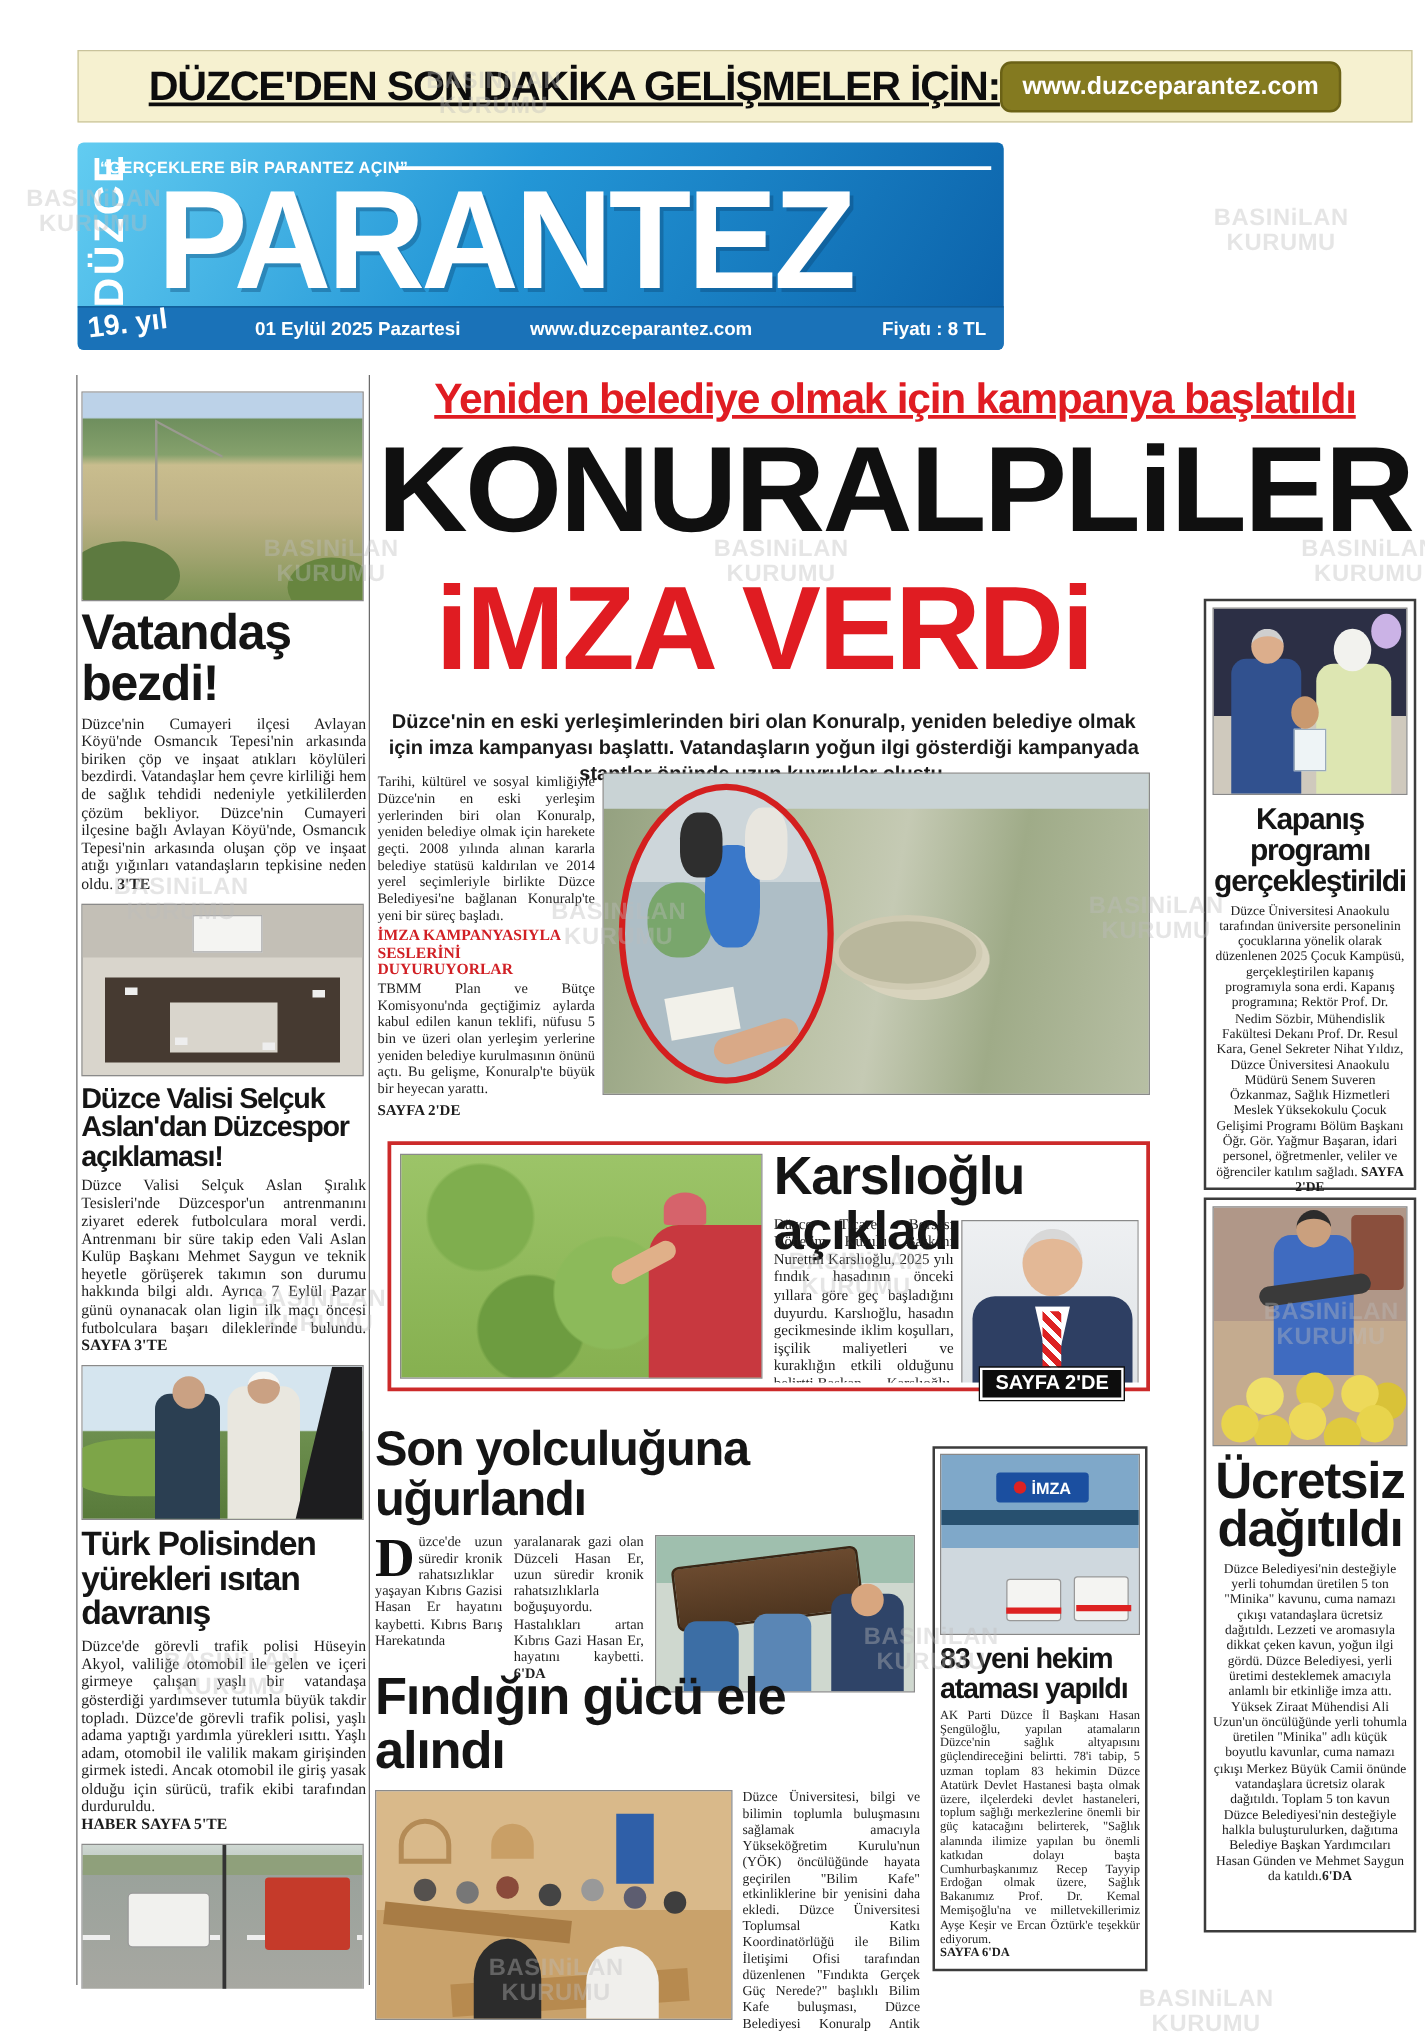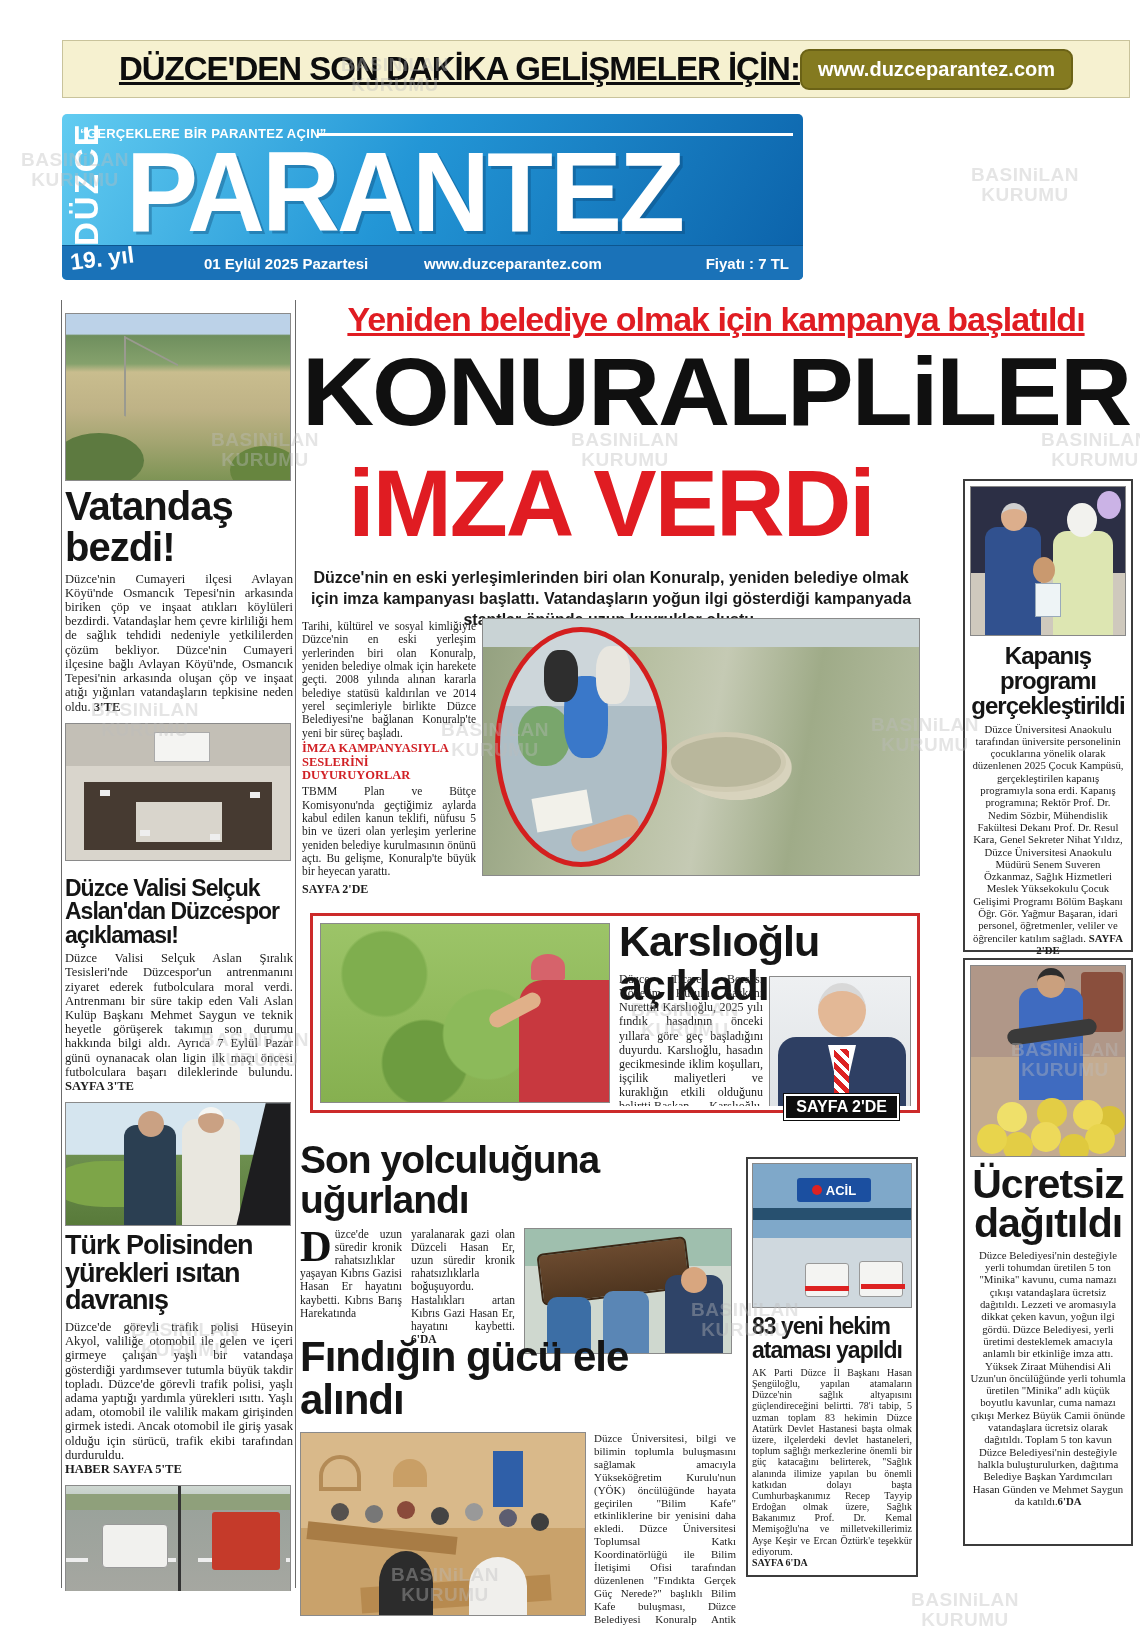--- a/index.html
+++ b/index.html
@@ -77,21 +77,21 @@
     <div style="position:absolute;left:6px;top:32px;height:100px;color:#fff;font-weight:bold;font-size:33px;
                 letter-spacing:2px;writing-mode:vertical-rl;transform:rotate(180deg)">DÜZCE</div>
     <div style="position:absolute;left:64px;top:22px;color:#fff;font-weight:bold;font-size:108px;line-height:1;
                 letter-spacing:-3px;transform:scaleY(1.04);transform-origin:top left;
                 text-shadow:3px 3px 0 rgba(8,64,110,.35)">PARANTEZ</div>
     <div style="position:absolute;left:0;right:0;bottom:0;height:35px;background:#1a72b8;border-top:1px solid #0d568f"></div>
     <div style="position:absolute;left:10px;bottom:4px;color:#fff;font-weight:bold;font-size:23px;
                 transform:rotate(-7deg);transform-origin:left bottom">19. yıl</div>
     <div style="position:absolute;left:142px;bottom:8px;color:#fff;font-weight:bold;font-size:15px">01 Eylül 2025 Pazartesi</div>
     <div style="position:absolute;left:362px;bottom:8px;color:#fff;font-weight:bold;font-size:15px">www.duzceparantez.com</div>
-    <div style="position:absolute;right:14px;bottom:8px;color:#fff;font-weight:bold;font-size:15px">Fiyatı : 7 TL</div>
+    <div style="position:absolute;right:14px;bottom:8px;color:#fff;font-weight:bold;font-size:15px">Fiyatı : 8 TL</div>
   </div>
 
 
   <div class="vr" style="left:61px;top:300px;height:1288px"></div>
   <div class="vr" style="left:295px;top:300px;height:1288px"></div>
 
   <div class="abs" style="left:65px;top:313px;width:228px;height:1278px;overflow:hidden">
 
     <div class="phs" style="width:226px;height:168px;
          background:linear-gradient(#bcd2e8 0%,#bcd2e8 12%,#6f8f5e 13%,#85a16c 30%,#c9bd8e 35%,#beb286 58%,#a2a470 78%,#7e9455 100%)">
@@ -102,21 +102,21 @@
     <div class="left-title" style="font-size:40px;margin-top:5px">Vatandaş bezdi!</div>
     <p class="serif" style="font-size:12.6px;line-height:1.13;margin-top:4px"><span>Düzce'nin Cumayeri ilçesi Avlayan Köyü'nde Osmancık Tepesi'nin arkasında biriken çöp ve inşaat atıkları köylüleri bezdirdi. Vatandaşlar hem çevre kirliliği hem de sağlık tehdidi nedeniyle yetkililerden çözüm bekliyor. Düzce'nin Cumayeri ilçesine bağlı Avlayan Köyü'nde, Osmancık Tepesi'nin arkasında oluşan çöp ve inşaat atığı yığınları vatandaşların tepkisine neden oldu.</span> <b class="pgref">3'TE</b></p>
 
     <div class="phs" style="width:226px;height:138px;margin-top:9px;background:#d9d5cc">
       <div style="position:absolute;left:0;top:0;right:0;height:42px;background:#c3bfb6"></div>
       <div style="position:absolute;left:88px;top:8px;width:56px;height:30px;background:#f4f4f2;border:1px solid #aaa"></div>
       <div style="position:absolute;left:18px;top:58px;right:18px;bottom:10px;background:#463a31"></div>
       <div style="position:absolute;left:70px;top:78px;width:86px;height:40px;background:#d9d5cc"></div>
       <div style="position:absolute;left:34px;top:66px;width:10px;height:6px;background:#eee;box-shadow:150px 2px #eee,40px 40px #eee,110px 44px #eee"></div>
     </div>
-    <div class="left-title" style="font-size:23px;margin-top:16px">Düzce Valisi Selçuk Aslan'dan Düzcespor açıklaması!</div>
+    <div class="left-title" style="font-size:23px;margin-top:6px">Düzce Valisi Selçuk Aslan'dan Düzcespor açıklaması!</div>
     <p class="serif" style="font-size:12.6px;line-height:1.13;margin-top:4px"><span>Düzce Valisi Selçuk Aslan Şıralık Tesisleri'nde Düzcespor'un antrenmanını ziyaret ederek futbolculara moral verdi. Antrenmanı bir süre takip eden Vali Aslan Kulüp Başkanı Mehmet Saygun ve teknik heyetle görüşerek takımın son durumu hakkında bilgi aldı. Ayrıca 7 Eylül Pazar günü oynanacak olan ligin ilk maçı öncesi futbolculara başarı dileklerinde bulundu.</span> <b class="pgref">SAYFA 3'TE</b></p>
 
     <div class="phs" style="width:226px;height:124px;margin-top:9px;
          background:linear-gradient(#d5e5ef 0%,#d5e5ef 42%,#6d8f4f 43%,#587a3a 100%)">
       <div style="position:absolute;left:-10px;bottom:18px;width:120px;height:46px;background:#7da548;border-radius:40%"></div>
       <div style="position:absolute;left:58px;top:22px;width:52px;height:102px;background:#2b3f52;border-radius:12px 12px 0 0"></div>
       <div style="position:absolute;left:72px;top:8px;width:26px;height:26px;background:#caa183;border-radius:50%"></div>
       <div style="position:absolute;left:116px;top:16px;width:58px;height:108px;background:#e9e7df;border-radius:14px 14px 0 0"></div>
       <div style="position:absolute;left:132px;top:4px;width:26px;height:26px;background:#caa183;border-radius:50%;border-top:6px solid #f5f5f2"></div>
       <div style="position:absolute;right:0;top:0;width:54px;height:124px;background:#1d1d1f;clip-path:polygon(100% 0,100% 100%,0 100%,55% 0)"></div>
@@ -222,21 +222,21 @@
     </div>
   </div>
 
   <div class="abs boxed" style="left:746px;top:1157px;width:172px;height:420px;padding:4px">
     <div class="phs" style="width:160px;height:145px;border:1px solid #888;
          background:linear-gradient(#7fa8c9 0 52%,#cfd8de 52% 100%)">
       <div style="position:absolute;left:0;top:44px;right:0;height:12px;background:#27506f"></div>
       <div style="position:absolute;left:44px;top:14px;width:74px;height:24px;background:#1b4fa0;border-radius:3px;
            display:flex;align-items:center;justify-content:center;gap:4px">
         <span style="width:10px;height:10px;background:#d22;border-radius:50%"></span>
-        <span style="color:#fff;font-weight:bold;font-size:13px">ACİL</span>
+        <span style="color:#fff;font-weight:bold;font-size:13px">İMZA</span>
       </div>
       <div style="position:absolute;left:52px;bottom:10px;width:44px;height:34px;background:#f4f4f2;border:1px solid #999;border-radius:3px"></div>
       <div style="position:absolute;right:8px;bottom:10px;width:44px;height:36px;background:#f4f4f2;border:1px solid #999;border-radius:3px"></div>
       <div style="position:absolute;left:52px;bottom:16px;width:44px;height:5px;background:#d22;box-shadow:56px -2px #d22"></div>
     </div>
     <div class="left-title" style="font-size:23px;margin-top:7px;line-height:1.04">83 yeni hekim ataması yapıldı</div>
     <p class="serif" style="font-size:10px;line-height:1.12;margin-top:4px"><span>AK Parti Düzce İl Başkanı Hasan Şengüloğlu, yapılan atamaların Düzce'nin sağlık altyapısını güçlendireceğini belirtti. 78'i tabip, 5 uzman toplam 83 hekimin Düzce Atatürk Devlet Hastanesi başta olmak üzere, ilçelerdeki devlet hastaneleri, toplum sağlığı merkezlerine önemli bir güç katacağını belirterek, "Sağlık alanında ilimize yapılan bu önemli katkıdan dolayı başta Cumhurbaşkanımız Recep Tayyip Erdoğan olmak üzere, Sağlık Bakanımız Prof. Dr. Kemal Memişoğlu'na ve milletvekillerimiz Ayşe Keşir ve Ercan Öztürk'e teşekkür ediyorum.</span><br><b class="pgref">SAYFA 6'DA</b></p>
   </div>
 
   <div class="abs boxed" style="left:963px;top:479px;width:170px;height:473px">

